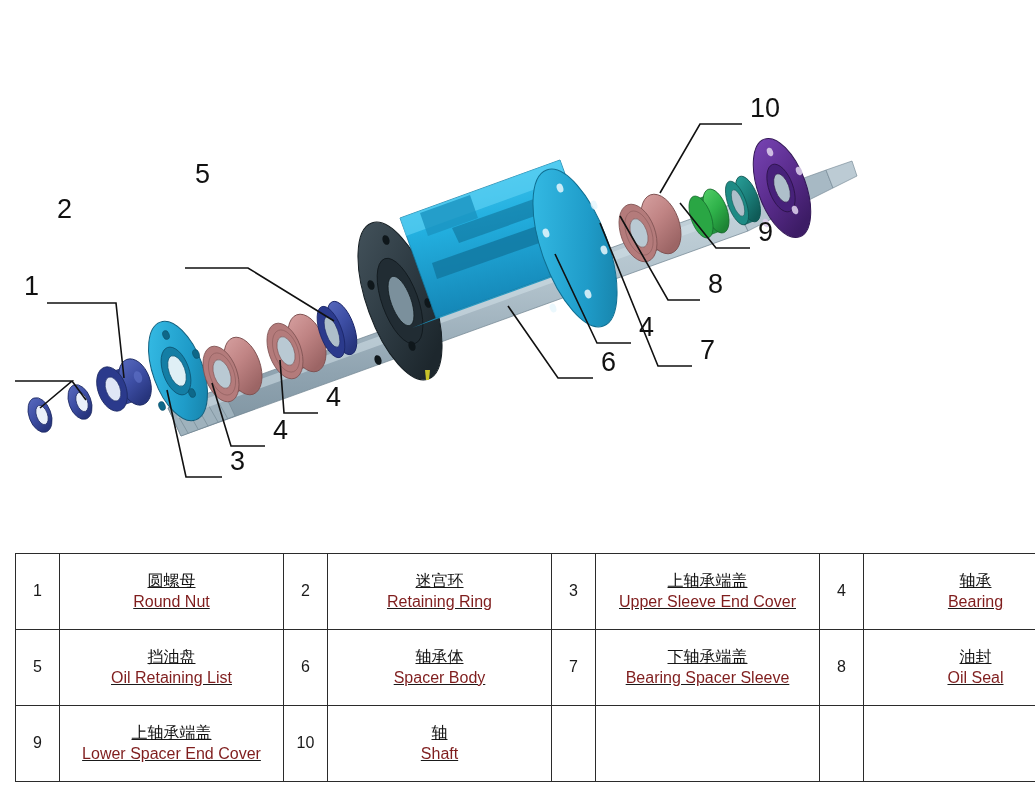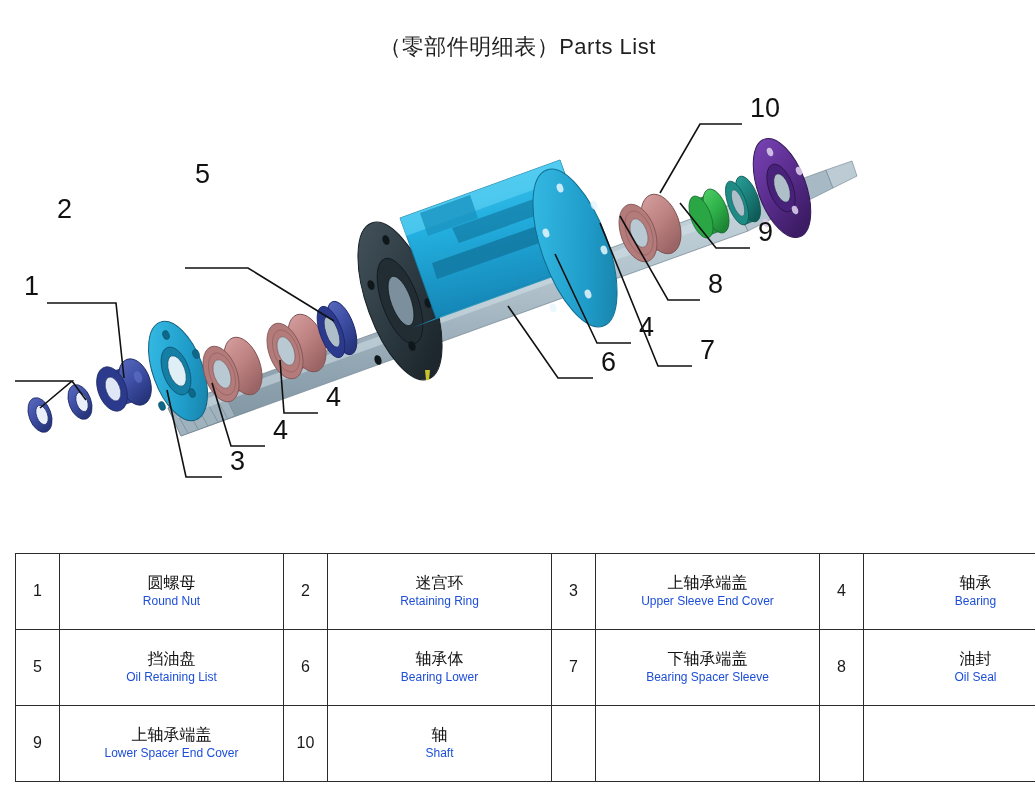--- a/index.html
+++ b/index.html
@@ -49,43 +49,43 @@
     vertical-align:middle;
     line-height:1.3;
   }
   .parts-table td.num{
     width:35px;
     font-size:16px;
     color:#1a1a1a;
   }
   .parts-table td.name{
     width:215px;
+    text-decoration:underline;
   }
   .cn{
     display:block;
     font-size:16px;
     color:#111;
   }
   .en{
     display:block;
-    font-size:12px;
-    color:#1d4ed8;
+    font-size:16px;
+    color:#7f1d1d;
   }
   .callout-num{
     font-family:"Liberation Sans", sans-serif;
     font-size:27px;
     fill:#111111;
   }
 </style>
 </head>
 <body>
 
 <div id="page">
 
-  <div class="title">（零部件明细表）Parts List</div>
 
   <div class="diagram">
   <svg width="1035" height="450" viewBox="0 0 1035 450" xmlns="http://www.w3.org/2000/svg">
     <defs>
       <linearGradient id="gShaft" x1="0" y1="0" x2="0" y2="1">
         <stop offset="0%" stop-color="#c5d4dc"></stop>
         <stop offset="38%" stop-color="#aebfc9"></stop>
         <stop offset="72%" stop-color="#90a4b1"></stop>
         <stop offset="100%" stop-color="#7d929f"></stop>
       </linearGradient>
@@ -348,21 +348,21 @@
       </tr>
       <tr>
         <td class="num">5</td>
         <td class="name">
           <span class="cn">挡油盘</span>
           <span class="en">Oil Retaining List</span>
         </td>
         <td class="num">6</td>
         <td class="name">
           <span class="cn">轴承体</span>
-          <span class="en">Bearing Lower</span>
+          <span class="en">Spacer Body</span>
         </td>
         <td class="num">7</td>
         <td class="name">
           <span class="cn">下轴承端盖</span>
           <span class="en">Bearing Spacer Sleeve</span>
         </td>
         <td class="num">8</td>
         <td class="name">
           <span class="cn">油封</span>
           <span class="en">Oil Seal</span>

